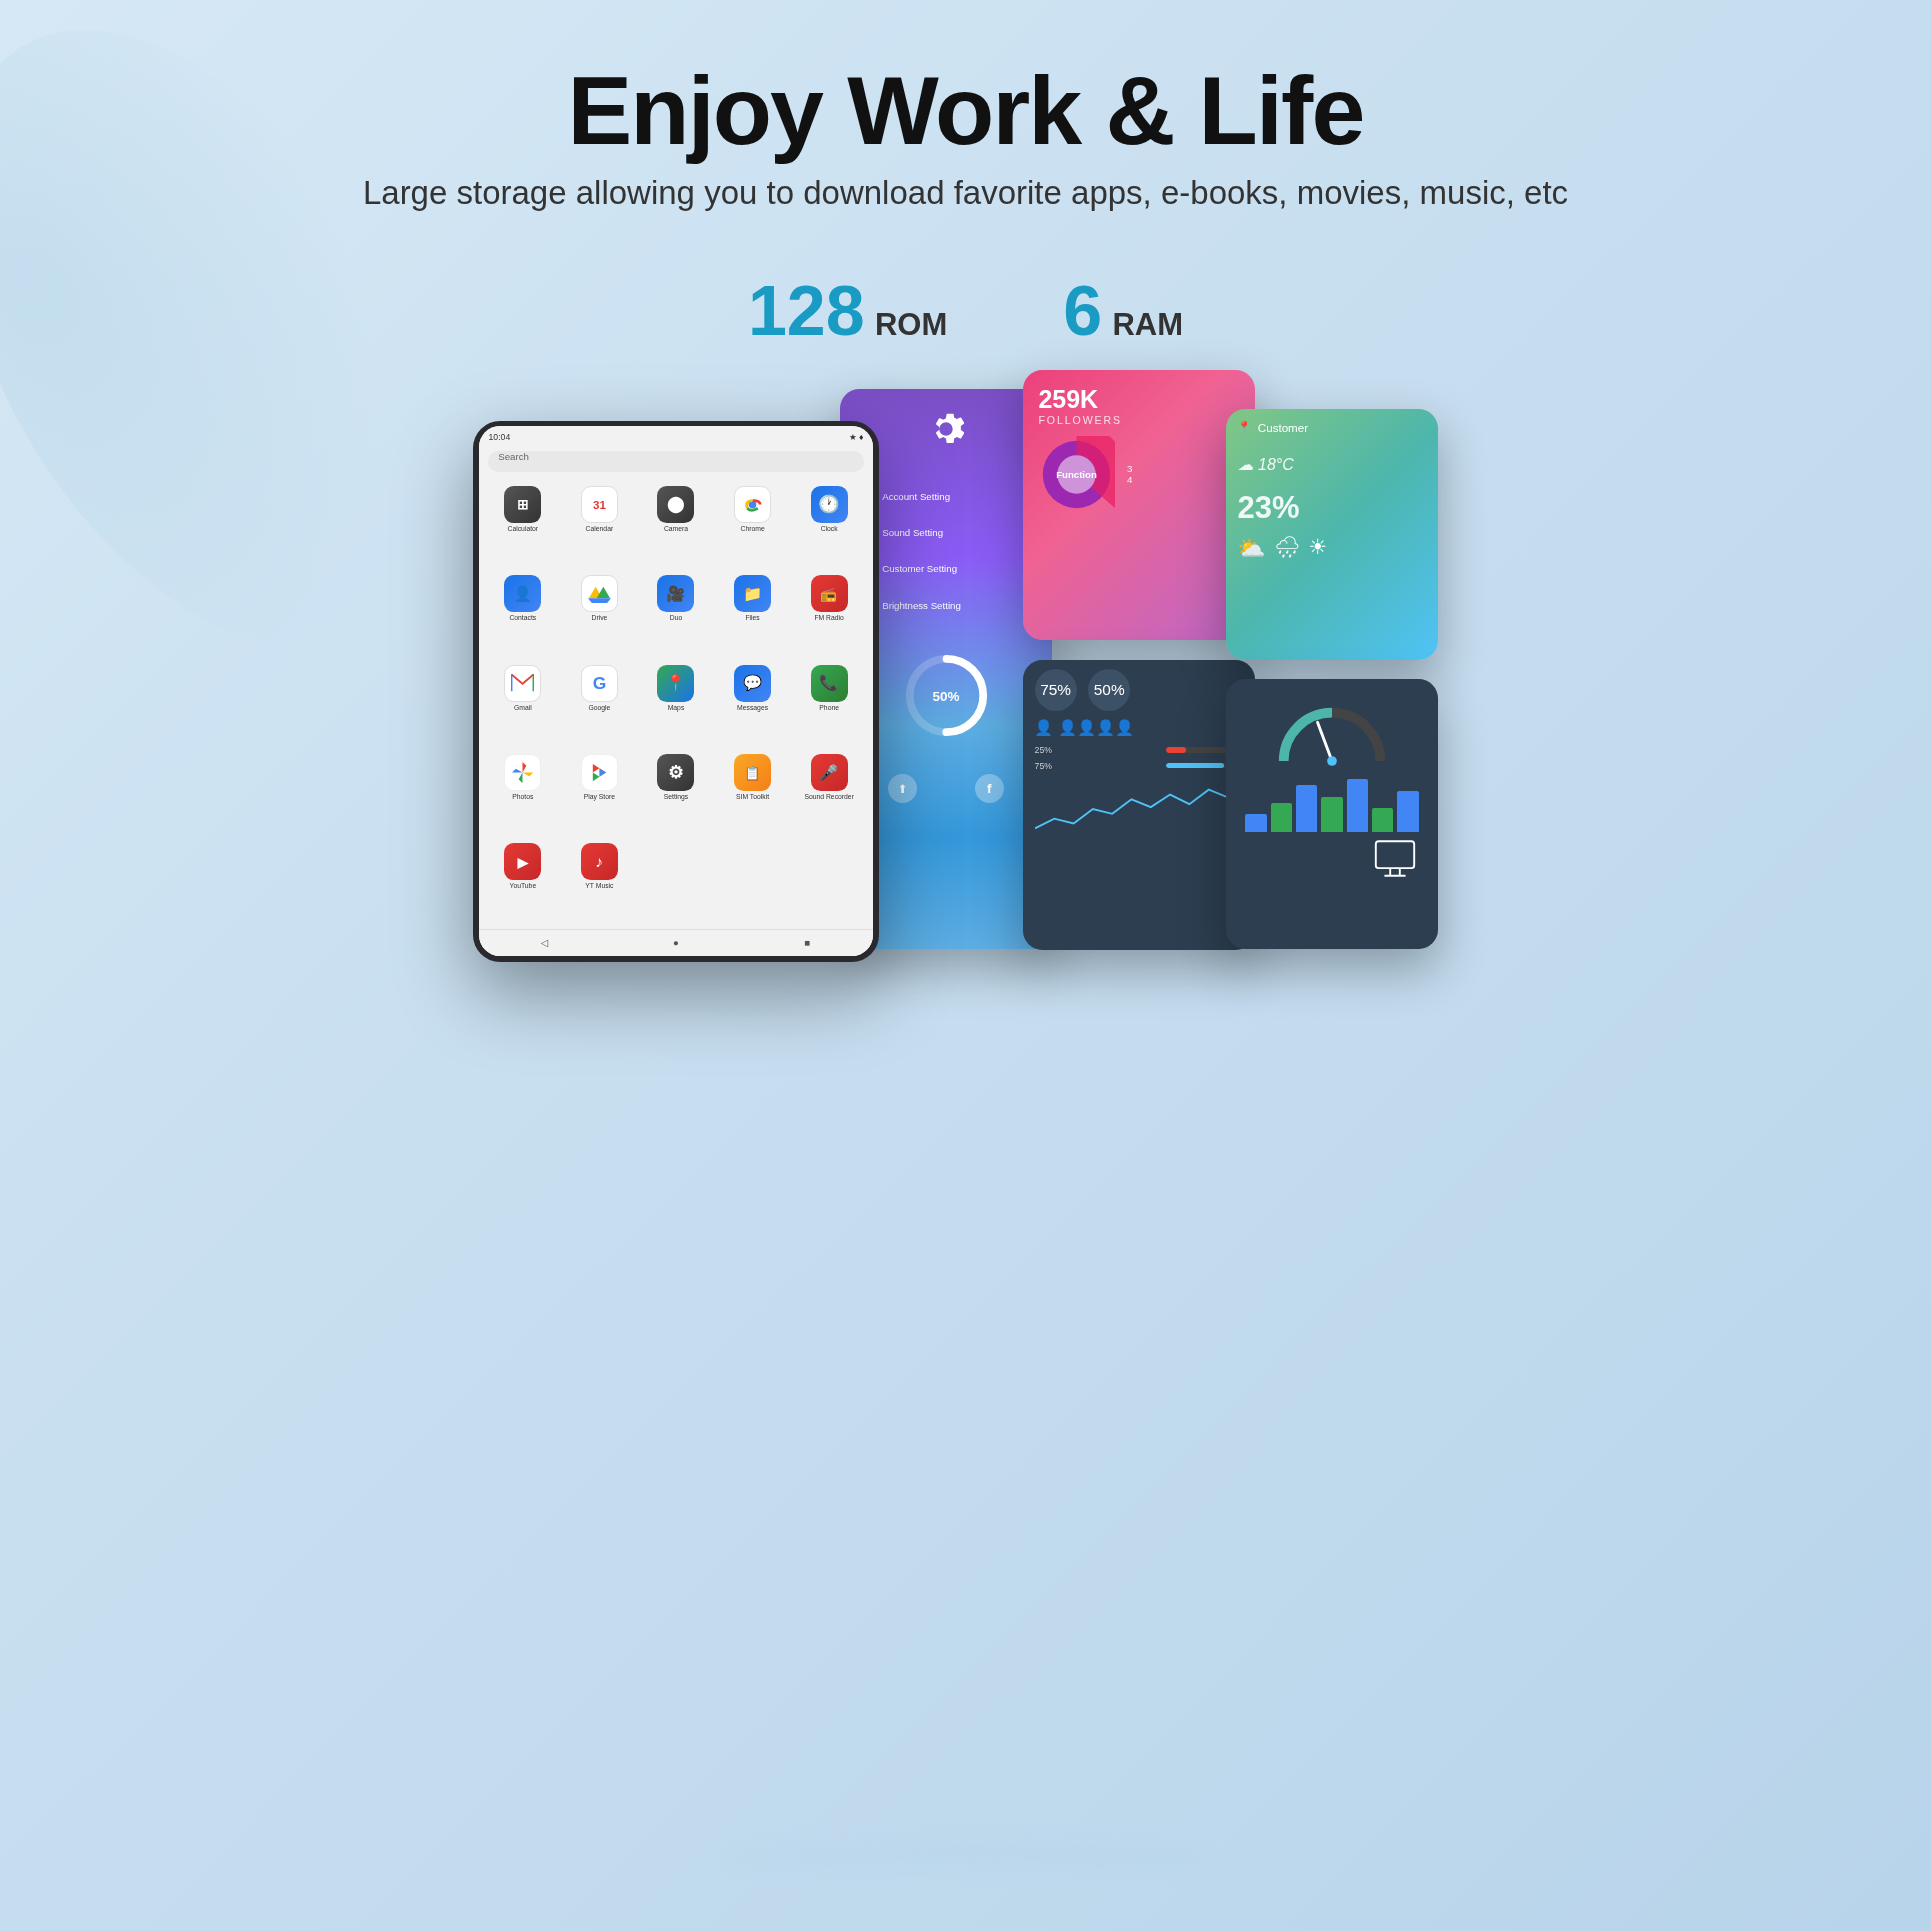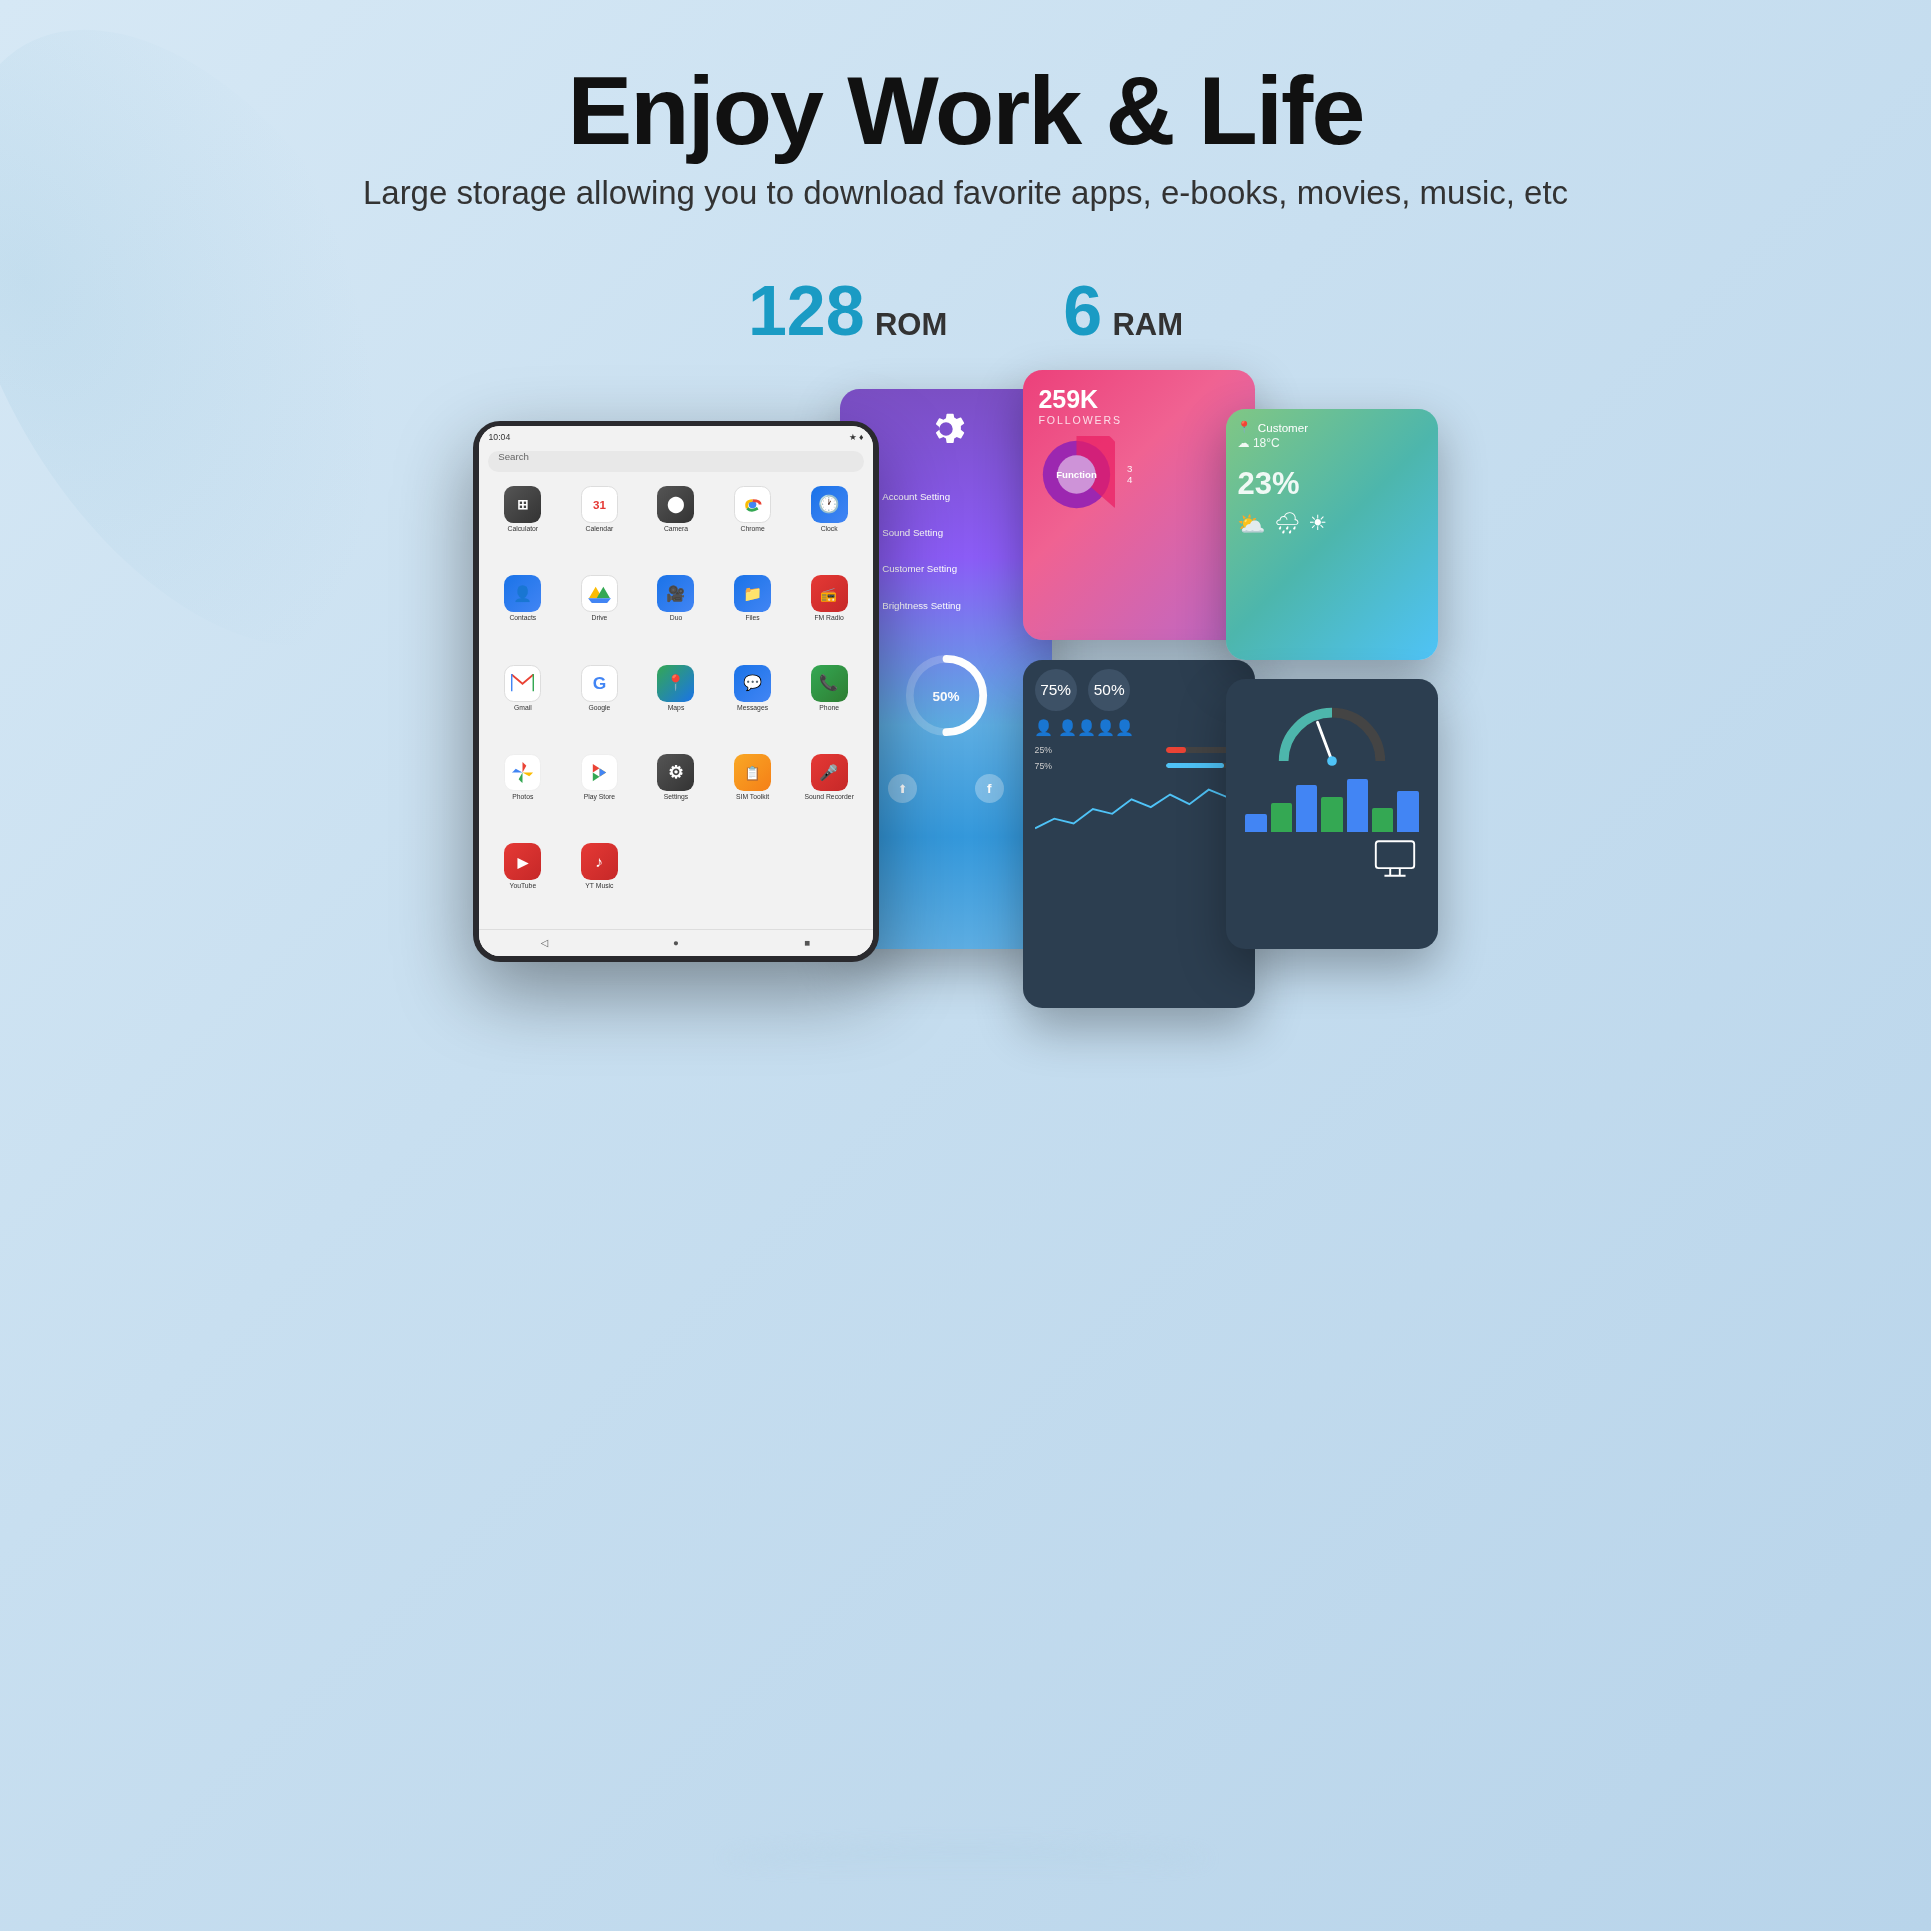--- a/index.html
+++ b/index.html
@@ -202,21 +202,21 @@
       border-radius: 19.3px;
       z-index: 7;
       overflow: hidden;
       box-shadow: 0 19.3px 48px rgba(0,0,0,0.3);
     }
 
     
     .panel-3 {
       position: absolute;
       left: 183px; top: 251px;
-      width: 232px; height: 348px;
+      width: 232px; height: 290px;
       background: #2c3e50;
       border-radius: 19.3px;
       z-index: 7;
       overflow: hidden;
       box-shadow: 0 19.3px 48px rgba(0,0,0,0.3);
     }
 
     
     .panel-4 {
       position: absolute;
@@ -603,21 +603,21 @@
         </div>
       </div>
     </div>
 
     <div class="panel-4">
       <div style="padding:11.6px;color:white;height:100%;">
         <div style="display:flex;align-items:center;gap:5.8px;font-size:11.6px;">
           <span>📍</span>
             <span>Customer</span>
         </div>
-        <div style="margin-top:2px;font-size:12px;opacity:0.9;">
+        <div style="margin-top:21px;font-size:16px;opacity:0.9;font-style:italic;">
           <span>☁ 18°C</span>
         </div>
         <div style="margin-top:15.4px;font-size:31px;font-weight:bold;color:rgba(255,255,255,0.9);">23%</div>
 
         <div style="margin-top:9.7px;display:flex;gap:7.7px;flex-wrap:wrap;">
           <span style="font-size:23px;">⛅</span>
           <span style="font-size:21px;">🌧</span>
           <span style="font-size:21px;">☀</span>
         </div>
       </div>

